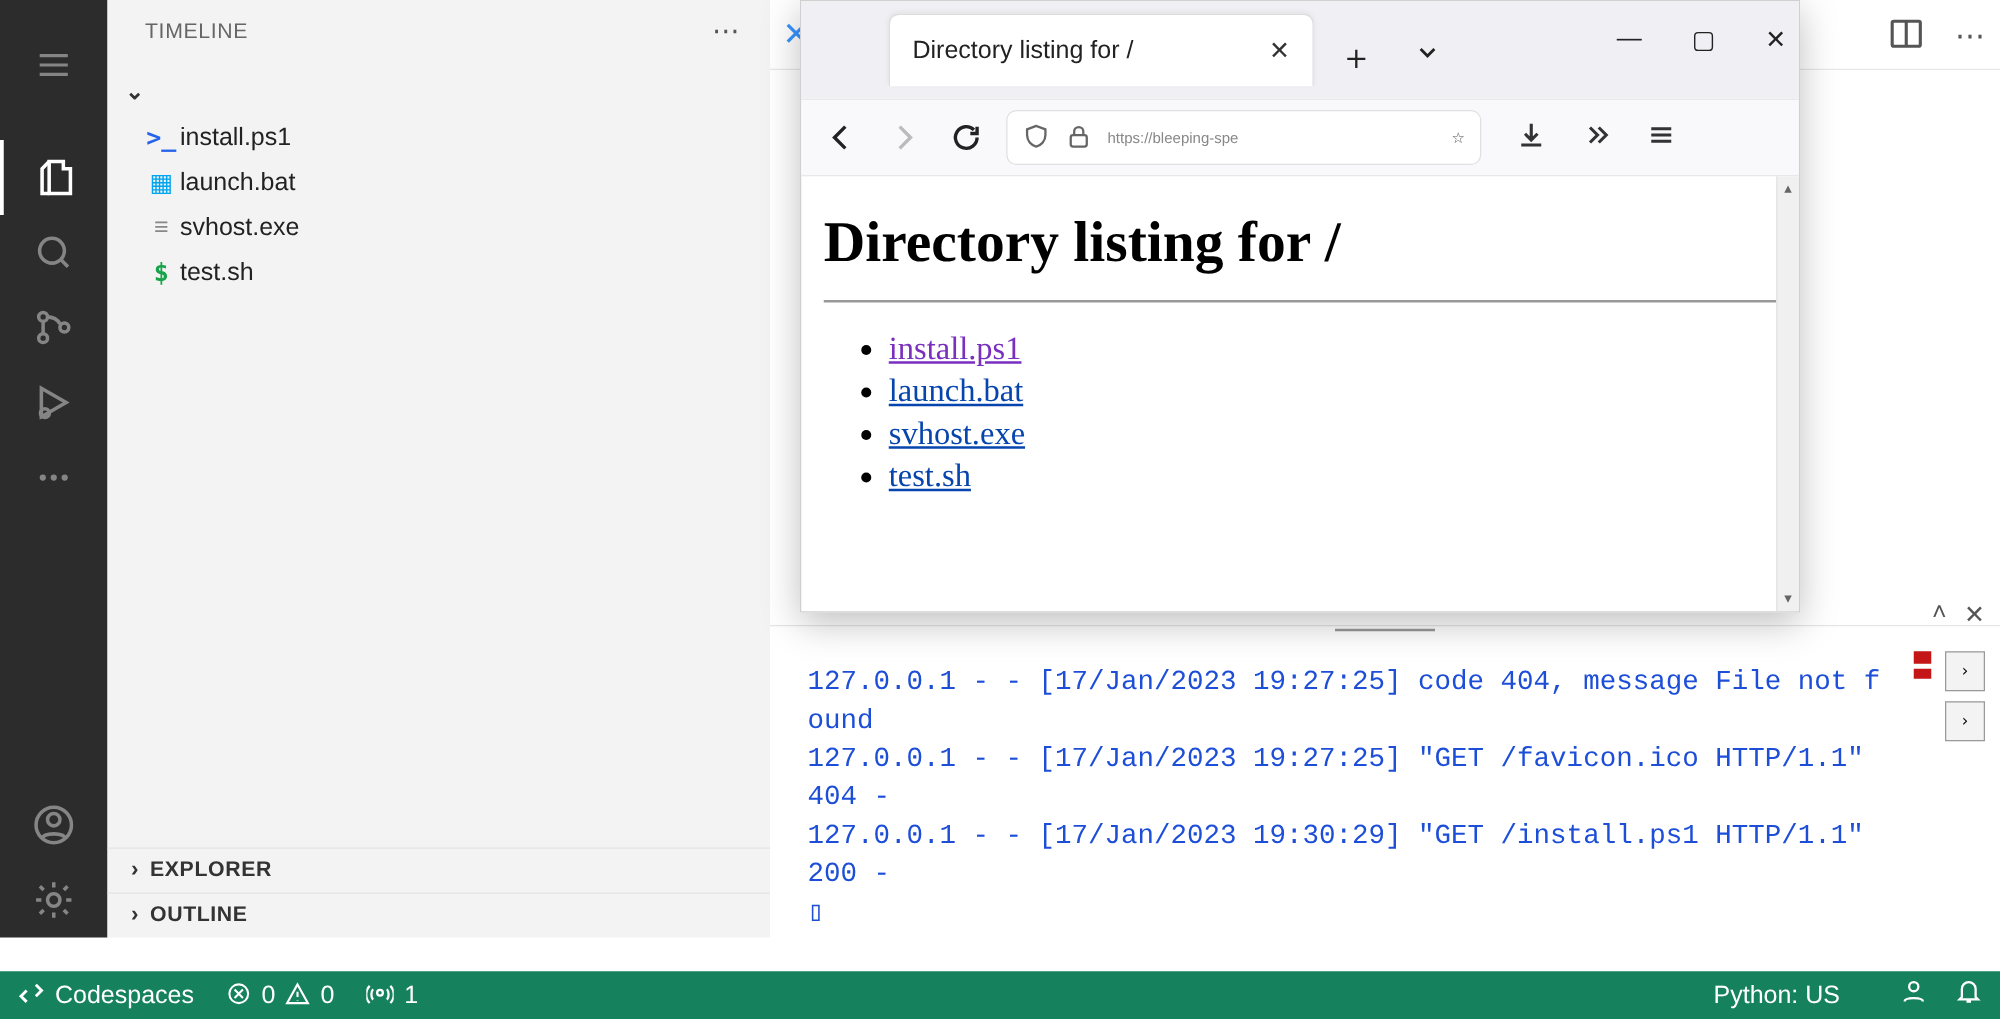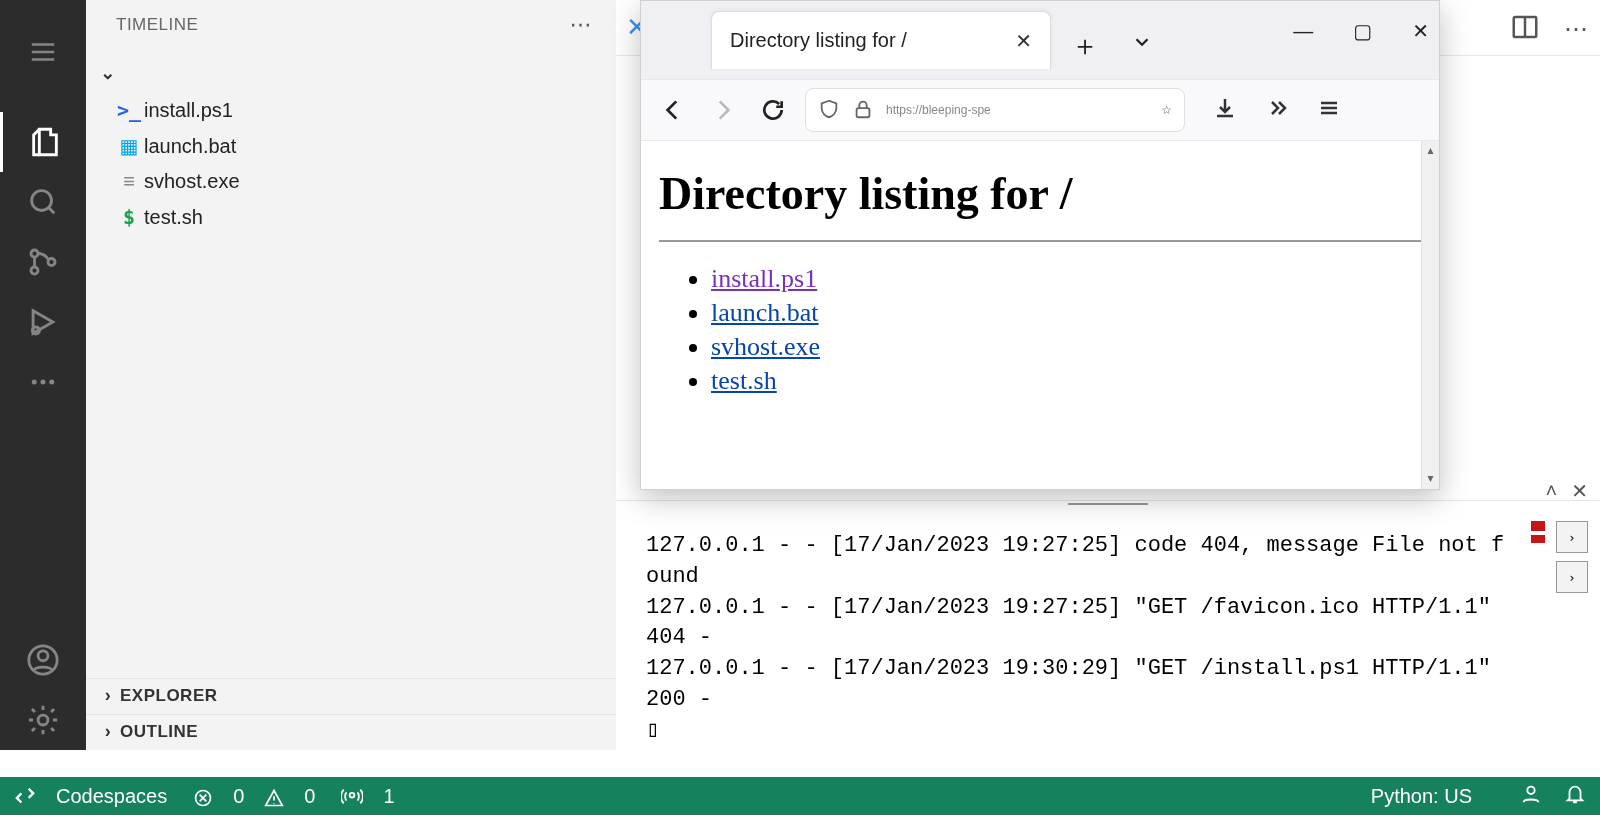--- a/index.html
+++ b/index.html
@@ -27,29 +27,29 @@
 
 
 .editor-area { position:absolute; left:616px; top:0; right:0; height:750px; background:#fff; }
 .editor-tabs { height:56px; border-bottom:1px solid #e8e8e8; display:flex; align-items:center; padding:0 10px; color:#3794ff; font-size:20px; }
 
 
 .terminal-panel { position:absolute; left:616px; right:0; top:500px; bottom:65px; background:#fff; border-top:1px solid #e5e5e5; }
 .terminal-drag { position:absolute; top:-2px; left:50%; transform:translateX(-50%); width:80px; height:6px; border-bottom:2px solid #999; }
 .terminal-actions { position:absolute; top:-22px; right:12px; display:flex; gap:14px; color:#555; }
 .terminal-actions span { cursor:pointer; font-size:20px; }
-.terminal-body { position:absolute; inset:30px 90px 0 30px; font-family:"Consolas","Courier New",monospace; font-size:22px; line-height:1.4; white-space:pre-wrap; word-break:break-all; color:#000000; }
+.terminal-body { position:absolute; inset:30px 90px 0 30px; font-family:"Consolas","Courier New",monospace; font-size:22px; line-height:1.4; white-space:pre-wrap; word-break:break-all; color:#1d4ed8; }
 .terminal-right { position:absolute; right:12px; top:20px; display:flex; flex-direction:column; gap:8px; }
 .terminal-right .box { width:32px; height:32px; border:1px solid #999; display:flex; align-items:center; justify-content:center; font-family:monospace; background:#f3f3f3; cursor:pointer; }
 .minimap-mark { position:absolute; right:55px; top:20px; width:14px; height:10px; background:#c41616; }
 .minimap-mark2 { position:absolute; right:55px; top:34px; width:14px; height:8px; background:#c41616; }
 
 
 .status-bar { position:absolute; left:0; right:0; bottom:0; height:38px; background:#16825d; color:#fff; display:flex; align-items:center; font-size:20px; padding:0 14px; }
-.status-bar .sb-item { display:flex; align-items:flex-end; gap:20px; margin-right:26px; cursor:pointer; white-space:nowrap;}
+.status-bar .sb-item { display:flex; align-items:flex-start; gap:8px; margin-right:26px; cursor:pointer; white-space:nowrap;}
 .status-bar .sb-right { margin-left:auto; display:flex; align-items:center; gap:22px;}
 
 
 .browser { position:absolute; left:640px; top:0; width:800px; height:490px; background:#fff; border:1px solid #d0d0d0; box-shadow:0 8px 28px rgba(0,0,0,0.25); display:flex; flex-direction:column; }
 .browser-titlebar { height:78px; background:#f0f0f4; display:flex; align-items:flex-start; padding:10px 8px 0 70px; position:relative;}
 .browser-tab { background:#fff; border:1px solid #ddd; border-bottom:none; border-radius:8px 8px 0 0; height:58px; width:340px; display:flex; align-items:center; padding:0 18px; font-size:20px; color:#222; box-shadow:0 -1px 4px rgba(0,0,0,0.06);}
 .browser-tab .tab-x { margin-left:auto; cursor:pointer; color:#333; font-size:20px;}
 .browser-winbtns { position:absolute; right:10px; top:18px; display:flex; gap:40px; align-items:center;}
 .browser-winbtns span { cursor:pointer; font-size:20px; color:#222;}
 .browser-newtab { position:absolute; left:430px; top:26px; font-size:28px; color:#222; cursor:pointer;}

